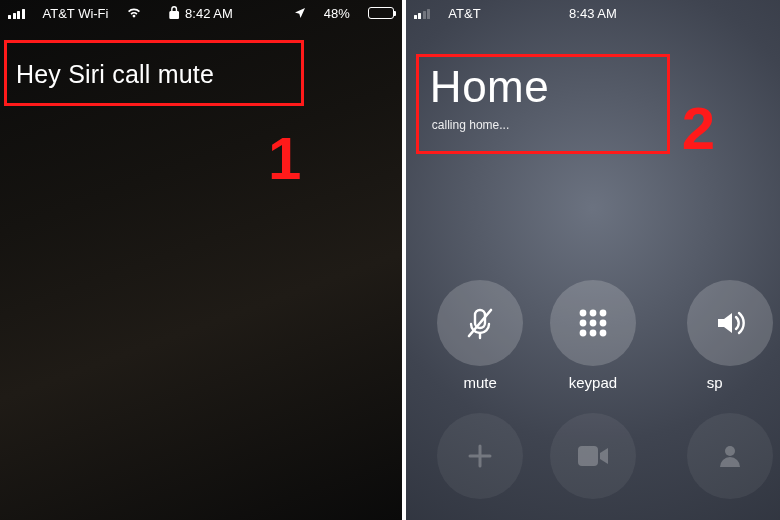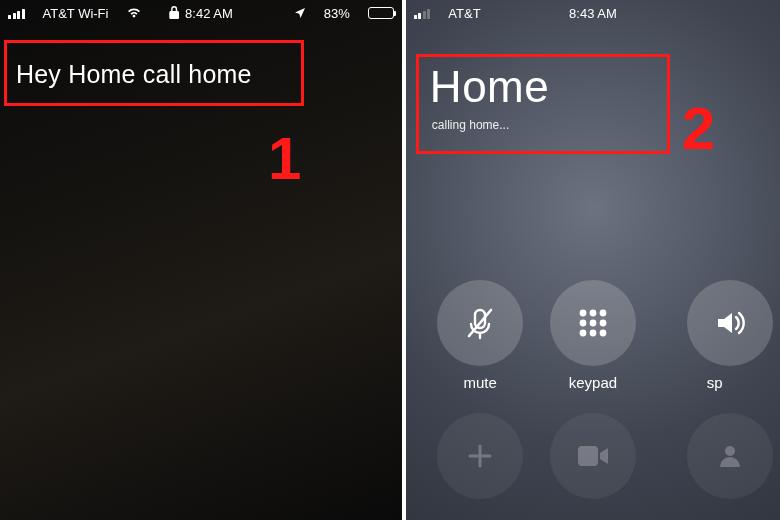--- a/index.html
+++ b/index.html
@@ -183,28 +183,28 @@
     <div style="display:flex;gap:6px;position:absolute;left:50%;transform:translateX(-50%)">
       <svg class="lock-svg" width="10" height="13" viewBox="0 0 10 13">
         <path d="M5 0a3 3 0 013 3v2h.5A1.5 1.5 0 0110 6.5v5A1.5 1.5 0 018.5 13h-7A1.5 1.5 0 010 11.5v-5A1.5 1.5 0 011.5 5H2V3a3 3 0 013-3zm0 1.4A1.6 1.6 0 003.4 3v2h3.2V3A1.6 1.6 0 005 1.4z" fill="#fff"></path>
       </svg>
       <span>8:42 AM</span>
     </div>
     <div class="status-right">
       <svg class="loc-svg" width="12" height="12" viewBox="0 0 12 12">
         <path d="M11 1L1 5.5l4.3 1.2L6.5 11 11 1z" fill="#fff"></path>
       </svg>
-      <span>83%</span>
+      <span>48%</span>
       <span class="battery">
         <span class="battery-body"><span class="battery-fill" style="width:100%"></span></span>
       </span>
     </div>
   </div>
 
-  <div class="siri-text">Hey Home call home</div>
+  <div class="siri-text">Hey Siri call mute</div>
 
   <div class="anno-box" style="top:40px;left:4px;width:300px;height:66px"></div>
   <div class="anno-num" style="top:124px;left:268px">1</div>
 </div>
 
 <div class="panel panel-right">
   <div class="status-bar">
     <div class="status-left">
       <span class="signal">
         <span></span>

